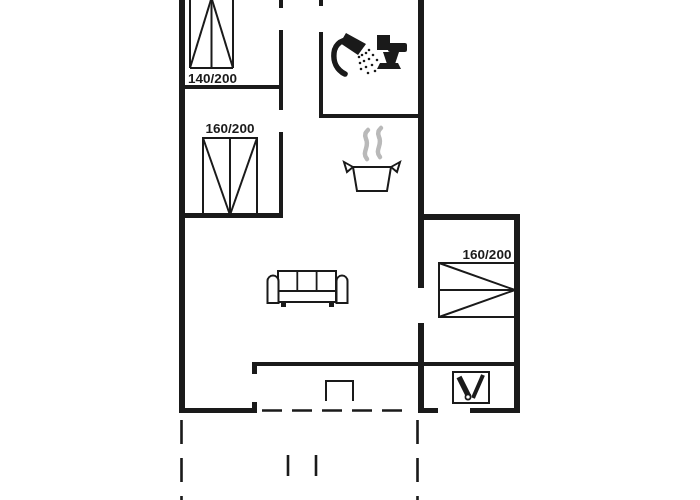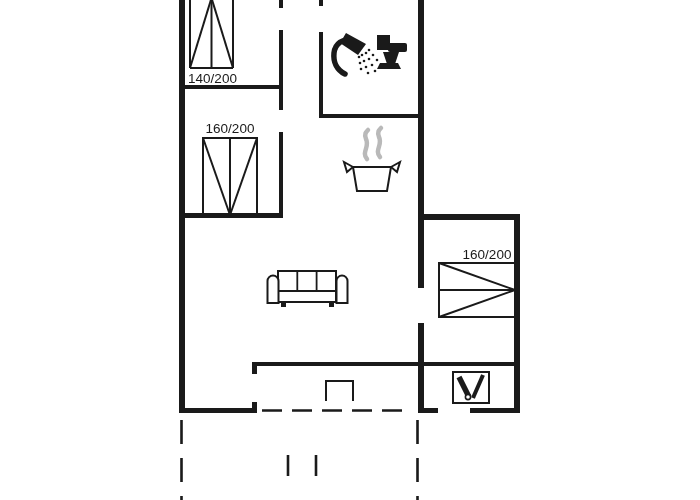--- a/index.html
+++ b/index.html
@@ -10,20 +10,21 @@
   html,body{margin:0;padding:0;}
   body{
     background:var(--background);
     font-family:"Liberation Sans", sans-serif;
   }
   .canvas{
     position:relative;
     width:693px;height:500px;
     background:var(--background);
     overflow:hidden;
+    font-weight:bold;
   }
   svg{display:block;}
   .wall{fill:var(--line);stroke:none;}
   .ln{stroke:var(--line);stroke-width:2;fill:none;}
   .ln-thin{stroke:var(--line);stroke-width:1.8;fill:none;}
   .fw{stroke:var(--line);stroke-width:2;fill:var(--background);}
   .blk{fill:var(--line);stroke:none;}
   .dash{stroke:var(--line);stroke-width:2.6;fill:none;}
   .steam{stroke:var(--steam);stroke-width:4.5;fill:none;stroke-linecap:round;}
   .bed-label{

